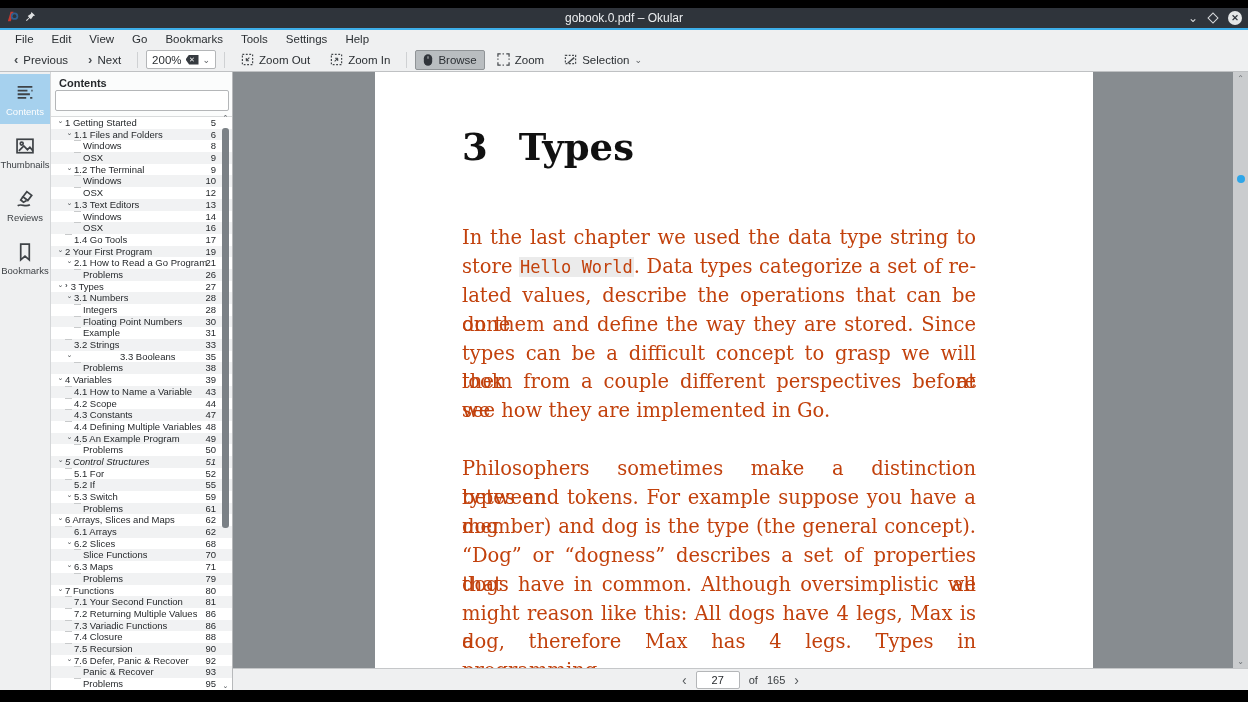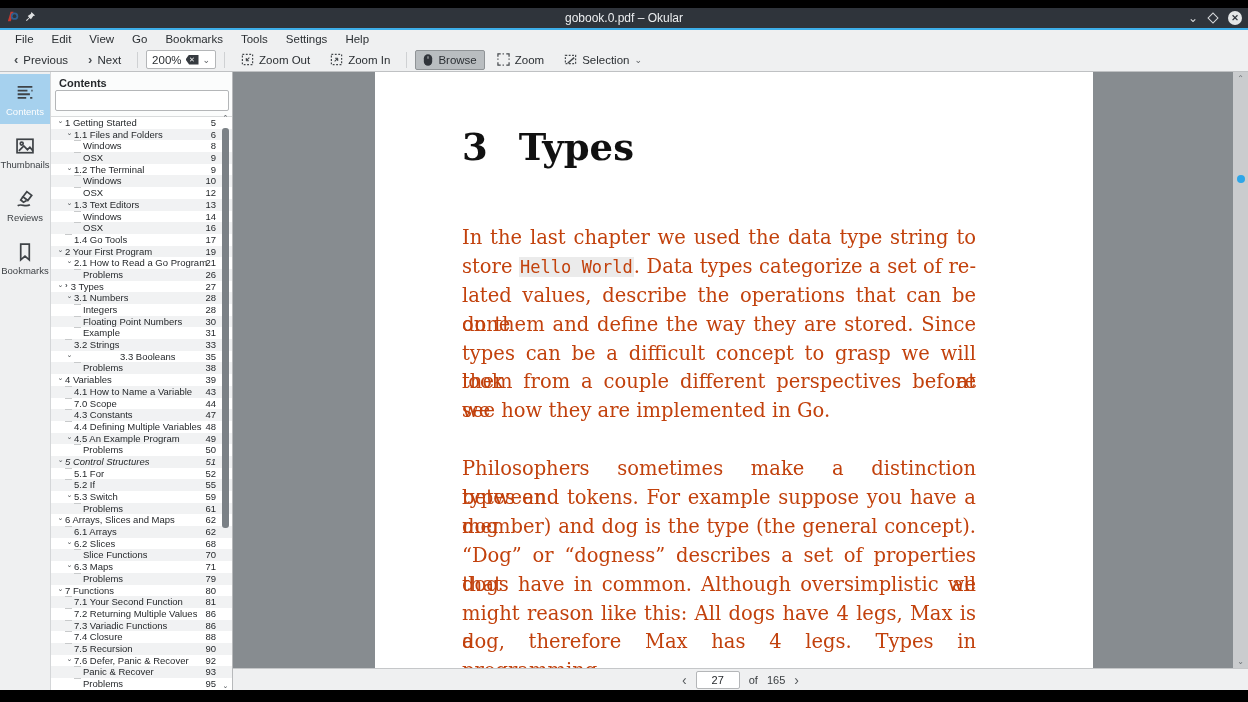--- a/index.html
+++ b/index.html
@@ -364,21 +364,21 @@
             <span class="tlabel">4 Variables</span>
             <span class="tpage">39</span>
           </div>
           <div class="trow alt" style="padding-left: 14px;">
             <span class="tdash"></span>
             <span class="tlabel">4.1 How to Name a Variable</span>
             <span class="tpage">43</span>
           </div>
           <div class="trow" style="padding-left: 14px;">
             <span class="tdash"></span>
-            <span class="tlabel">7.0 Scope</span>
+            <span class="tlabel">4.2 Scope</span>
             <span class="tpage">44</span>
           </div>
           <div class="trow alt" style="padding-left: 14px;">
             <span class="tdash"></span>
             <span class="tlabel">4.3 Constants</span>
             <span class="tpage">47</span>
           </div>
           <div class="trow" style="padding-left: 14px;">
             <span class="tdash"></span>
             <span class="tlabel">4.4 Defining Multiple Variables</span>

